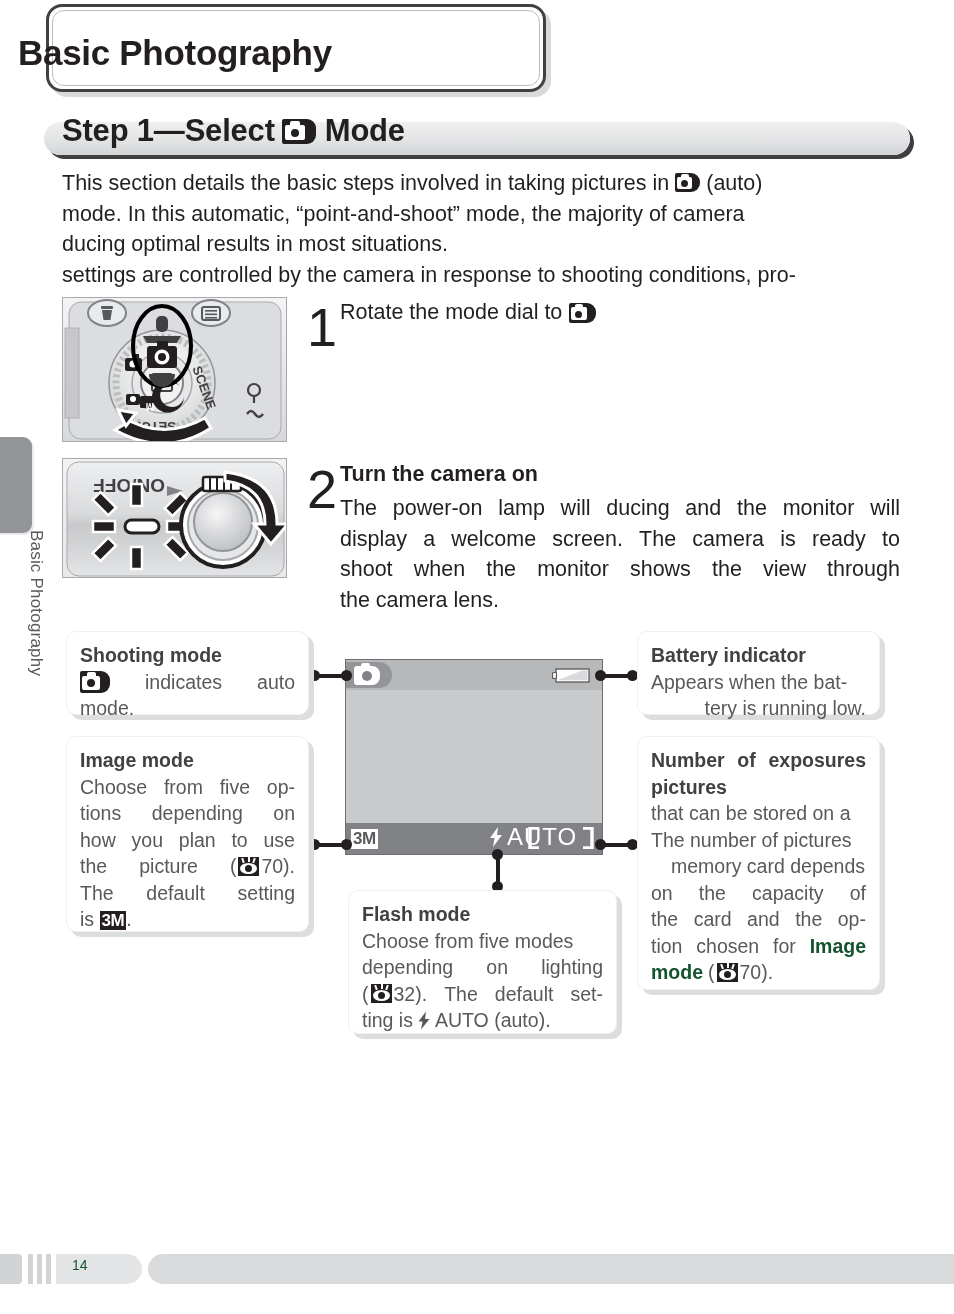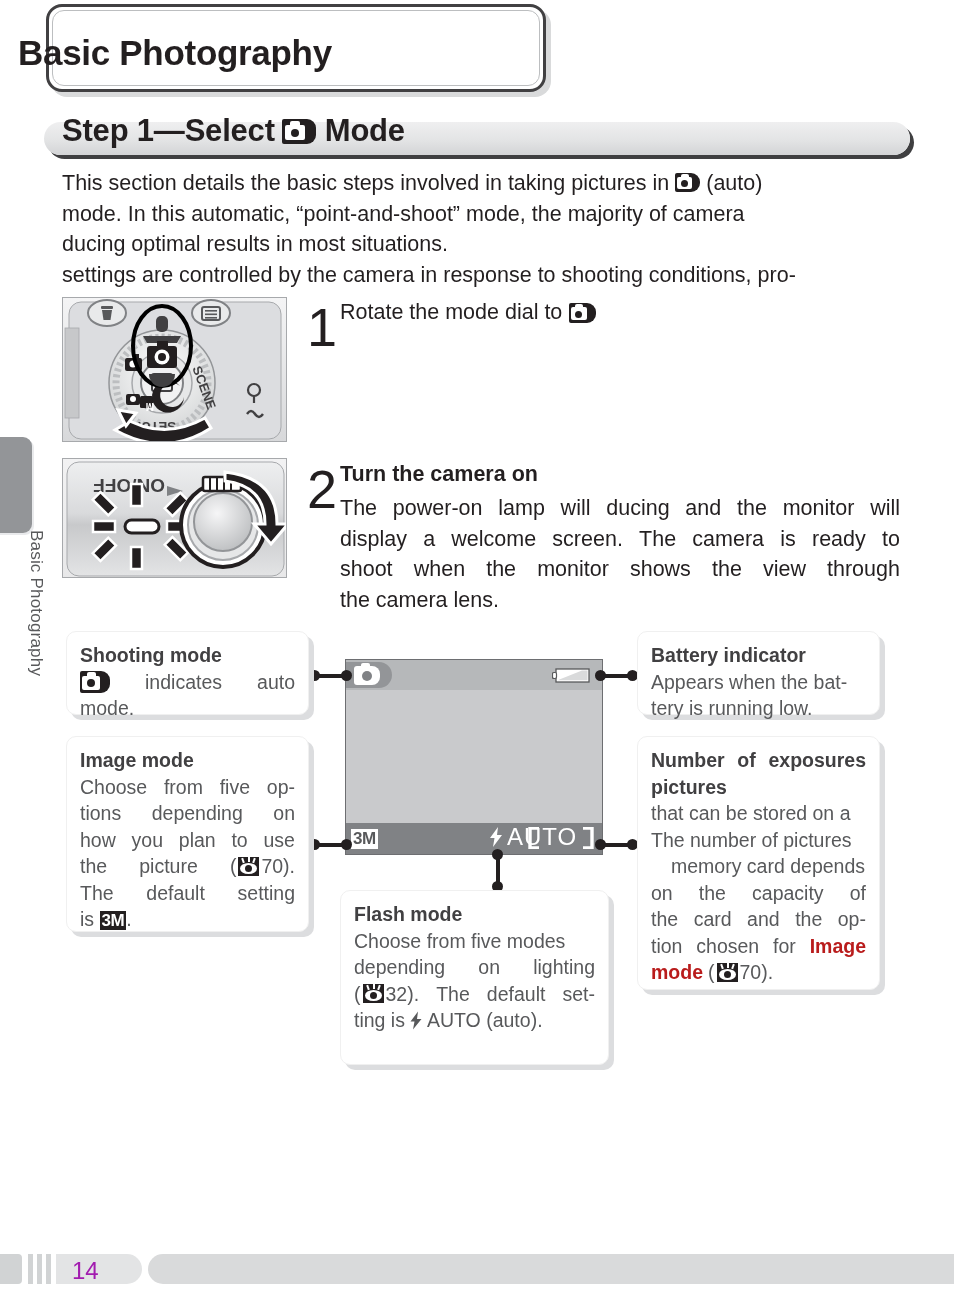--- a/index.html
+++ b/index.html
@@ -201,21 +201,21 @@
     font-size: 19.5px;
     line-height: 26.5px;
     color: #58595b;
   }
   .callout .hd {
     font-weight: bold;
     color: #414042;
     display: block;
   }
   .callout .just { display: flex; justify-content: space-between; }
-  .callout b { color: #b91c1c; }
+  .callout b { color: #14532d; }
 
   
   .lcd {
     position: absolute;
     left: 345px; top: 659px;
     width: 258px; height: 196px;
     background: #c9cacc;
     border: 1px solid #6d6e71;
     box-sizing: border-box;
   }
@@ -298,22 +298,22 @@
   .foot-page {
     position: absolute;
     left: 56px; top: 1254px;
     width: 86px; height: 30px;
     background: #e3e4e5;
     border-radius: 0 15px 15px 0;
   }
   .foot-page span {
     position: absolute;
     left: 16px; top: 3px;
-    font-size: 24px;
-    color: #a21caf;
+    font-size: 14px;
+    color: #14532d;
   }
   .foot-rail {
     position: absolute;
     left: 148px; top: 1254px;
     width: 806px; height: 30px;
     background: #d9dadb;
     border-radius: 15px 0 0 15px;
   }
 </style>
 </head>
@@ -653,21 +653,21 @@
   </span>
   <span>
     <span>is</span>
     <span class="m3-badge">3M</span><span>.</span>
   </span>
 </div>
 
 <div class="callout" style="left:637px; top:631px; width:243px; height:84px;">
   <span class="hd">Battery indicator</span>
   <span style="display:block;">Appears when the bat-</span>
-  <span style="display:block;">tery is running low.</span>
+  <span style="display:block;text-align:right;">tery is running low.</span>
 </div>
 
 <div class="callout" style="left:637px; top:736px; width:243px; height:254px;">
   <span class="hd just">
     <span>Number</span>
     <span>of</span>
     <span>exposures</span>
   </span>
   <span class="hd">pictures</span>
   <span style="display:block;">that can be stored on a</span>
@@ -701,21 +701,21 @@
         <span class="lash" style="left:10px;top:0px;width:2px;height:5px;"></span>
         <span class="lash" style="left:15px;top:1px;width:2px;height:5px;transform:rotate(20deg);"></span>
         <span class="wht" style="left:2px;top:6px;width:17px;height:11px;"></span>
         <span class="pup" style="left:7px;top:8px;width:7px;height:7px;"></span>
       </span>
       <span>70).</span>
     </span>
   </span>
 </div>
 
-<div class="callout" style="left:340px; top:890px; width:269px; height:175px;">
+<div class="callout" style="left:348px; top:890px; width:269px; height:144px;">
   <span class="hd">Flash mode</span>
   <span style="display:block;">Choose from five modes</span>
   <span class="just">
     <span>depending</span>
     <span>on</span>
     <span>lighting</span>
   </span>
   <span class="just">
     <span style="display:flex;align-items:center;gap:2px;">
       <span>(</span>

